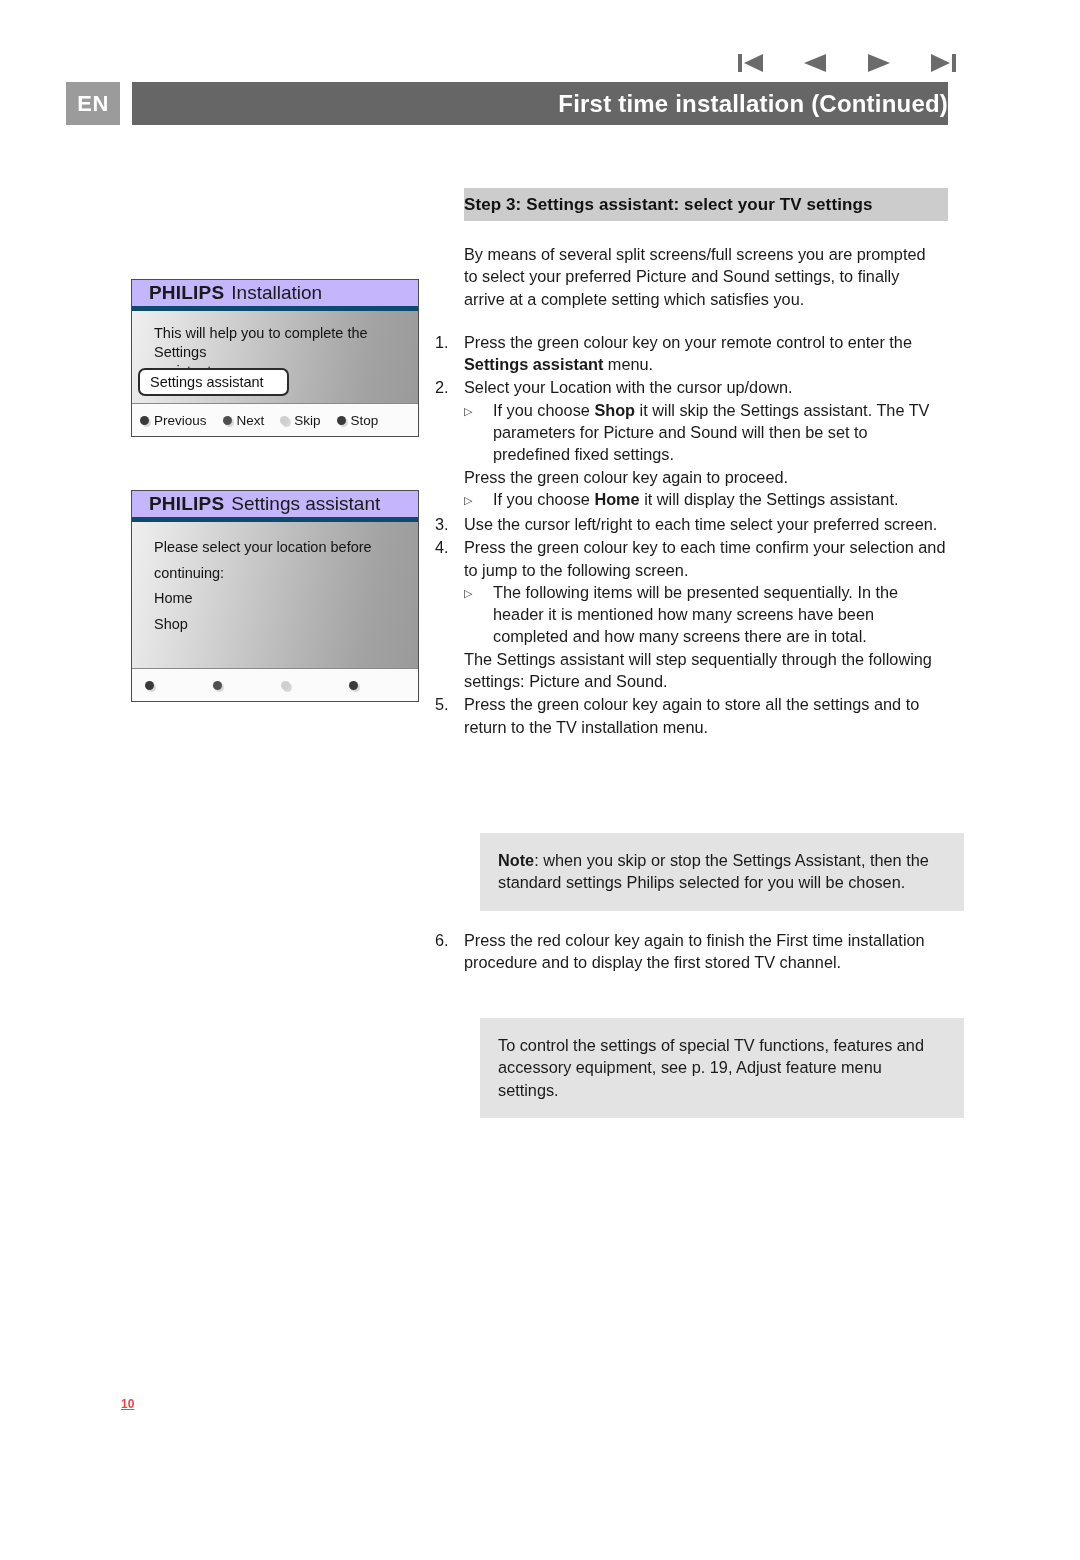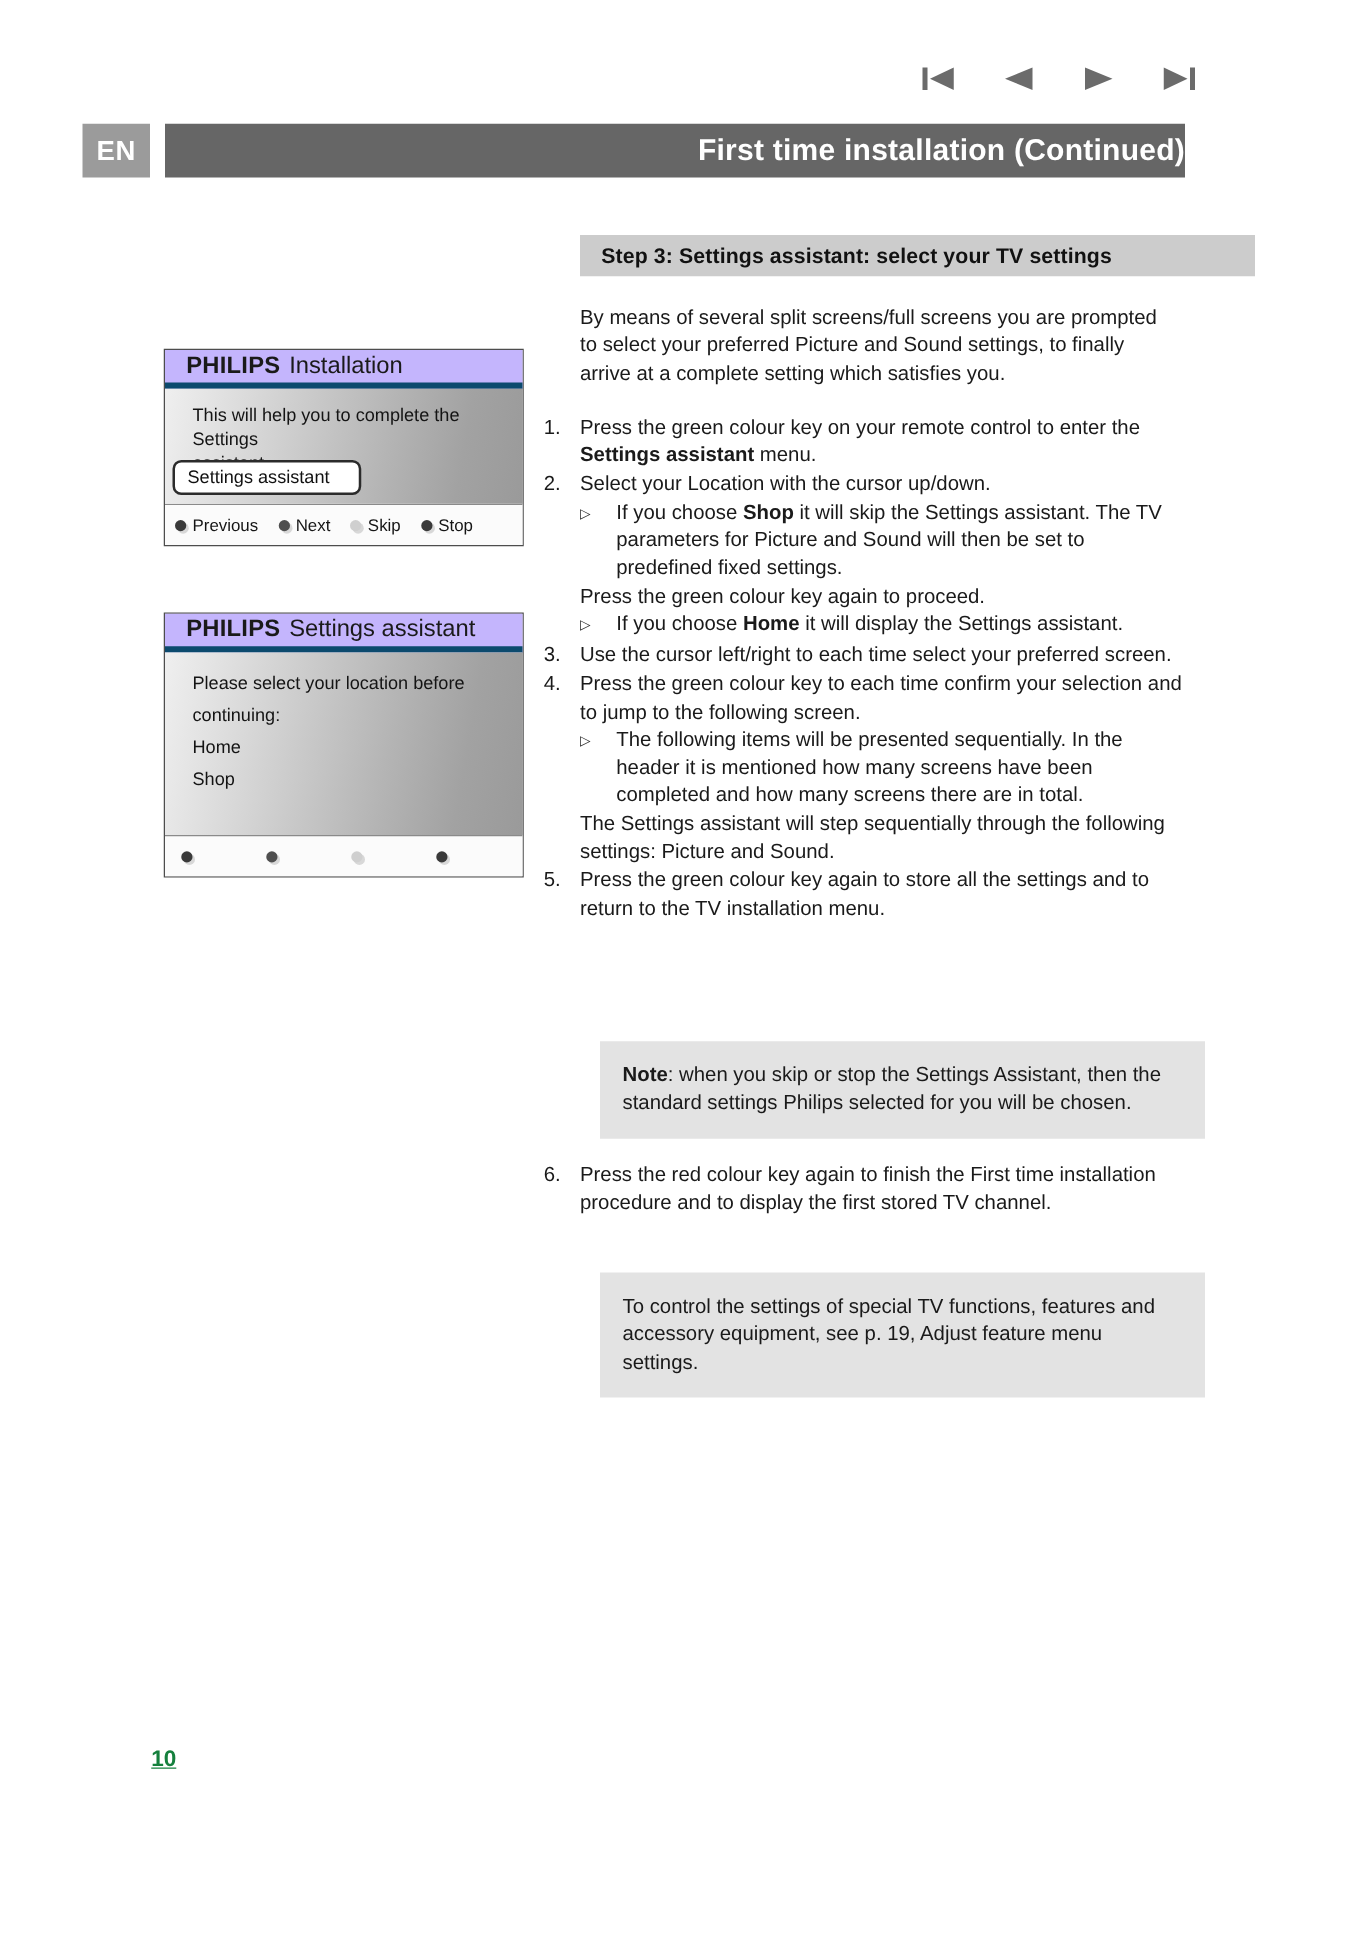--- a/index.html
+++ b/index.html
@@ -25,21 +25,21 @@
   }
   .nav-btn {
     width: 34px; height: 30px;
     display: flex; align-items: center; justify-content: center;
   }
   .nav-btn svg { display: block; }
 
   
   .header-row {
     position: absolute;
-    top: 99px; left: 66px;
+    top: 82px; left: 66px;
     width: 882px; height: 43px;
   }
   .lang-badge {
     position: absolute;
     left: 0; top: 0;
     width: 54px; height: 43px;
     background: #9b9b9b;
     color: #ffffff;
     font-size: 22px;
     font-weight: bold;
@@ -57,24 +57,23 @@
   .header-title {
     font-size: 24px;
     font-weight: bold;
     letter-spacing: .2px;
   }
 
   
   .step-bar {
     position: absolute;
     left: 464px; top: 188px;
-    width: 540px; height: 33px;
+    width: 484px; height: 33px;
     background: #cccccc;
     display: flex; align-items: center;
-    padding-left: 17px;
   }
   .step-title {
     font-size: 17px;
     font-weight: bold;
     color: #111111;
     letter-spacing: .1px;
   }
 
   
   .tv {
@@ -233,23 +232,23 @@
     left: 435px; top: 928px;
     width: 513px;
     font-size: 16.3px;
     line-height: 22.3px;
   }
 
   
   .page-num {
     position: absolute;
     left: 121px; top: 1397px;
-    font-size: 18px;
+    font-size: 12px;
     font-weight: bold;
-    color: #15803d;
+    color: #ef4444;
     text-decoration: underline;
   }
 </style>
 </head>
 <body>
 
 <div class="nav-arrows">
   <div class="nav-btn">
     <svg width="28" height="22" viewBox="0 0 28 22" aria-hidden="true">
       <rect x="1" y="2" width="4" height="18" fill="#6b6b6b"></rect>

